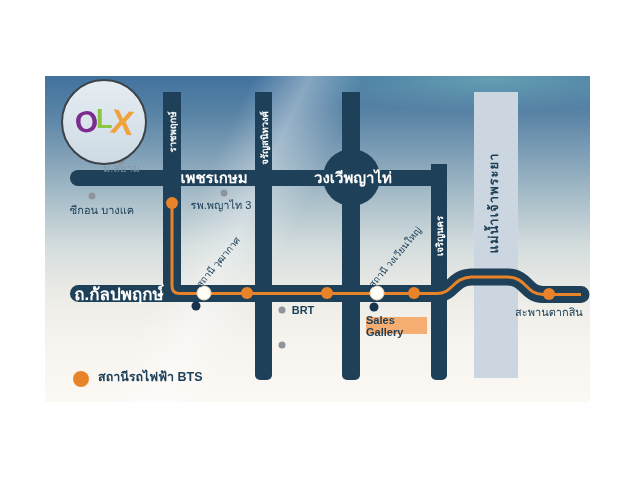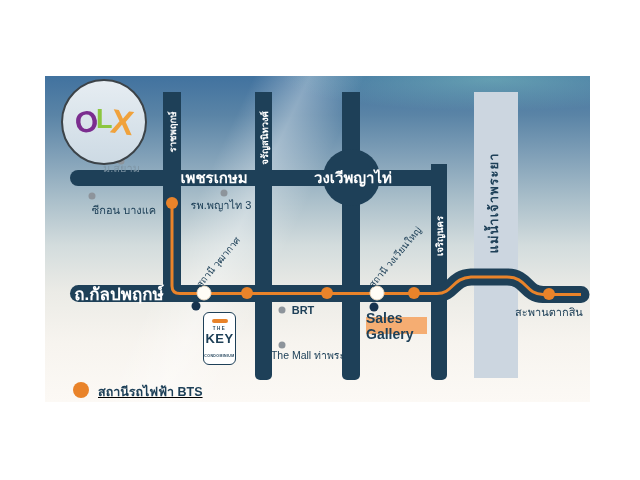--- a/index.html
+++ b/index.html
@@ -32,22 +32,22 @@
   #olx-logo .olx-x{color:#f0a23c;font-size:34px;font-weight:800;transform:rotate(8deg);}
   .olx-watermark{position:absolute;left:58px;top:52px;color:rgba(125,148,163,.9);font-size:11px;margin-top:31px;}
   #key-box{position:absolute;left:158px;top:236px;width:33px;height:53px;background:#ffffff;
     border:1.5px solid #1e4058;border-radius:6px;box-sizing:border-box;
     display:flex;flex-direction:column;align-items:center;color:#1e4058;}
   #key-box .key-bar{width:16px;height:4px;border-radius:2px;background:#e9832a;margin-top:6px;}
   #key-box .key-the{font-size:4.5px;letter-spacing:1.5px;margin-top:3px;font-weight:bold;}
   #key-box .key-name{font-size:13px;font-weight:bold;letter-spacing:.5px;line-height:13px;margin-top:1px;}
   #key-box .key-sub{font-size:3.5px;letter-spacing:.4px;margin-top:9px;font-weight:bold;}
   #sales-box{position:absolute;left:321px;top:241px;width:61px;height:17px;background:#f5ad72;
-    display:flex;align-items:center;justify-content:center;color:#1e4058;font-weight:bold;font-size:14px;}
-  #legend{position:absolute;left:28px;top:306px;display:flex;align-items:flex-start;text-decoration:underline;}
+    display:flex;align-items:center;justify-content:center;color:#1e4058;font-weight:bold;font-size:11px;}
+  #legend{position:absolute;left:28px;top:291px;display:flex;align-items:flex-end;}
   #legend .legend-dot{width:16px;height:16px;border-radius:50%;background:#e9832a;}
   #legend .legend-text{margin-left:9px;color:#1e4058;font-weight:bold;font-size:12.5px;}
   svg{position:absolute;left:0;top:0;pointer-events:none;}
 </style>
 </head>
 <body>
 
 <div id="map">
 
   <div class="river" style="left:429px;top:16px;width:44px;height:286px;"></div>
@@ -86,35 +86,28 @@
   <div class="lbl on-road" style="left:74px;top:217px;font-size:17px;">ถ.กัลปพฤกษ์</div>
   <div class="lbl vert" style="left:127px;top:56px;">ราชพฤกษ์</div>
   <div class="lbl vert" style="left:219px;top:62px;">จรัญสนิทวงศ์</div>
   <div class="lbl vert" style="left:394px;top:160px;">เจริญนคร</div>
   <div class="lbl river-name" style="left:448px;top:127px;">แม่น้ำเจ้าพระยา</div>
 
   <div class="lbl diag" style="left:173px;top:186px;">สถานี วุฒากาศ</div>
   <div class="lbl diag" style="left:350px;top:181px;">สถานี วงเวียนใหญ่</div>
   <div class="lbl" style="left:504px;top:236px;">สะพานตากสิน</div>
 
-  <div class="lbl" style="left:79px;top:134px;text-align:right;">ซีกอน บางแค</div>
+  <div class="lbl" style="left:57px;top:134px;text-align:right;">ซีกอน บางแค</div>
   <div class="lbl" style="left:176px;top:129px;">รพ.พญาไท 3</div>
   <div class="lbl" style="left:258px;top:234px;font-weight:bold;">BRT</div>
-  <div class="lbl" style="left:263px;top:279px;font-size:10.5px;">The Mall ท่าพระ</div>
 
   <div id="sales-box">
     <span>Sales Gallery</span>
   </div>
 
-  <div id="key-box">
-    <div class="key-bar"></div>
-    <div class="key-the">THE</div>
-    <div class="key-name">KEY</div>
-    <div class="key-sub">CONDOMINIUM</div>
-  </div>
 
   <div id="olx-logo">
     <span class="olx-o">O</span>
     <span class="olx-l">L</span>
     <span class="olx-x">X</span>
   </div>
   <div class="olx-watermark">ม.สยาม</div>
 
   <div id="legend">
     <div class="legend-dot"></div>

